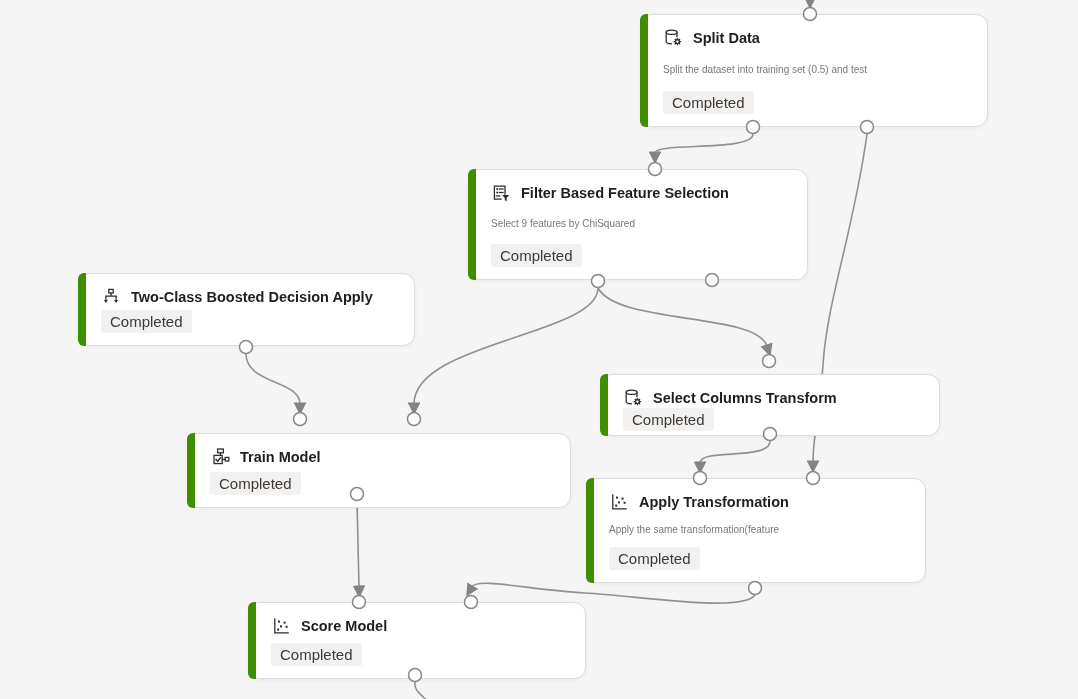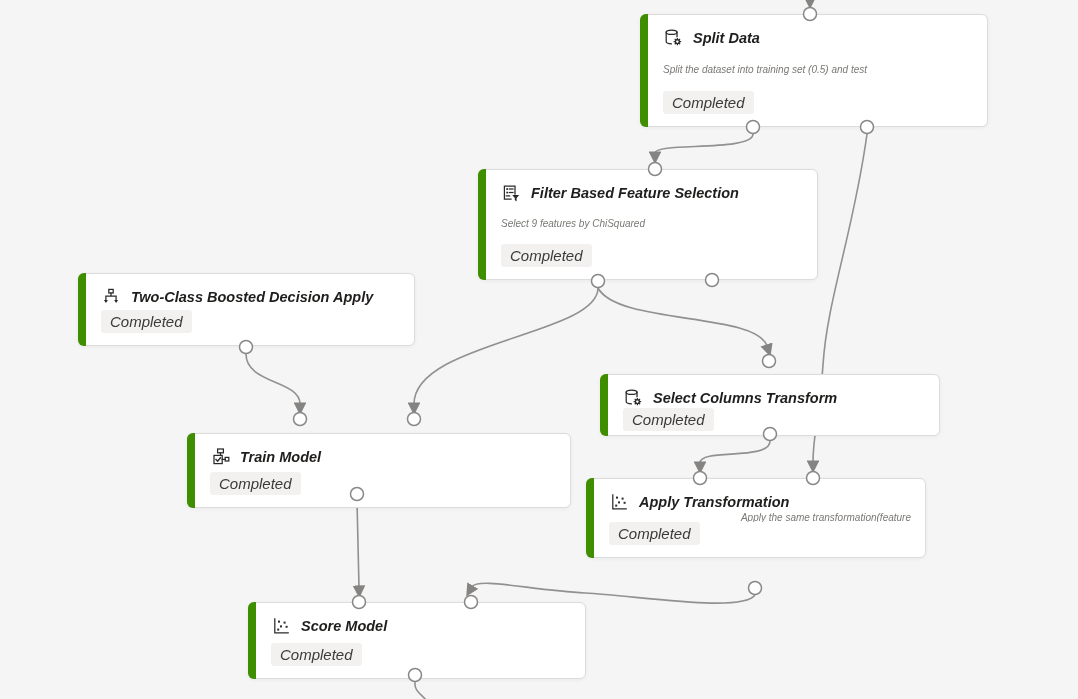--- a/index.html
+++ b/index.html
@@ -10,42 +10,42 @@
   html,body{margin:0;padding:0;}
   body{font-family:"Liberation Sans","DejaVu Sans",sans-serif;background:var(--canvas-bg);}
   .canvas{position:relative;width:1078px;height:699px;background:var(--canvas-bg);overflow:hidden;}
   .layer{position:absolute;left:0;top:0;width:1078px;height:699px;}
   svg.layer{pointer-events:none;}
   svg .edge{fill:none;stroke:var(--edge);stroke-width:1.6;pointer-events:stroke;}
   svg .port{fill:#ffffff;stroke:var(--port-stroke);stroke-width:1.5;pointer-events:all;}
   marker path{fill:var(--arrow);}
 
   .node{position:absolute;background:var(--node-bg);border:1px solid var(--node-border);
-    border-radius:6px;box-shadow:0 1px 4px rgba(0,0,0,.05);box-sizing:border-box;font-style:italic;}
+    border-radius:12px;box-shadow:0 1px 4px rgba(0,0,0,.05);box-sizing:border-box;}
   .accent{position:absolute;left:-1px;top:-1px;bottom:-1px;width:8px;
     background:var(--accent);border-radius:6px 0 0 6px;}
   .body{position:absolute;left:8px;right:0;top:0;bottom:0;display:flex;flex-direction:column;
     justify-content:space-between;padding:13px 14px 12px 14px;box-sizing:border-box;}
   .title-row{display:flex;align-items:center;gap:10px;}
   .title{font-size:14.5px;font-weight:700;color:var(--title-text);white-space:nowrap;}
   .desc{font-size:10px;color:var(--desc-text);white-space:nowrap;overflow:hidden;}
   .badge{display:inline-block;align-self:flex-start;background:var(--badge-bg);
     color:var(--badge-text);font-size:15px;padding:3px 9px;border-radius:3px;}
   .icon{width:20px;height:20px;flex:0 0 20px;display:inline-flex;}
   .icon svg{width:20px;height:20px;}
   .ic{fill:none;stroke:#2b2a29;stroke-width:1.25;stroke-linecap:square;}
   .icf{fill:#2b2a29;stroke:none;}
 
   
   .n-split   {left:640px;top:14px; width:348px;height:113px;}
-  .n-filter  {left:478px;top:169px;width:340px;height:111px;}
+  .n-filter  {left:468px;top:169px;width:340px;height:111px;}
   .n-twoclass{left:78px; top:273px;width:337px;height:73px;}
   .n-select  {left:600px;top:374px;width:340px;height:62px;}
   .n-train   {left:187px;top:417px;width:384px;height:75px;margin-top:16px;}
-  .n-apply   {left:586px;top:478px;width:340px;height:80px;text-align:right;}
+  .n-apply   {left:586px;top:478px;width:340px;height:105px;}
   .n-score   {left:248px;top:602px;width:338px;height:77px;}
 </style>
 </head>
 <body>
 
 <div class="canvas">
 
   <svg class="layer" viewBox="0 0 1078 699">
     <defs>
       <marker id="arr" viewBox="0 0 8 8" markerWidth="8" markerHeight="8" refX="1" refY="4" orient="auto">

